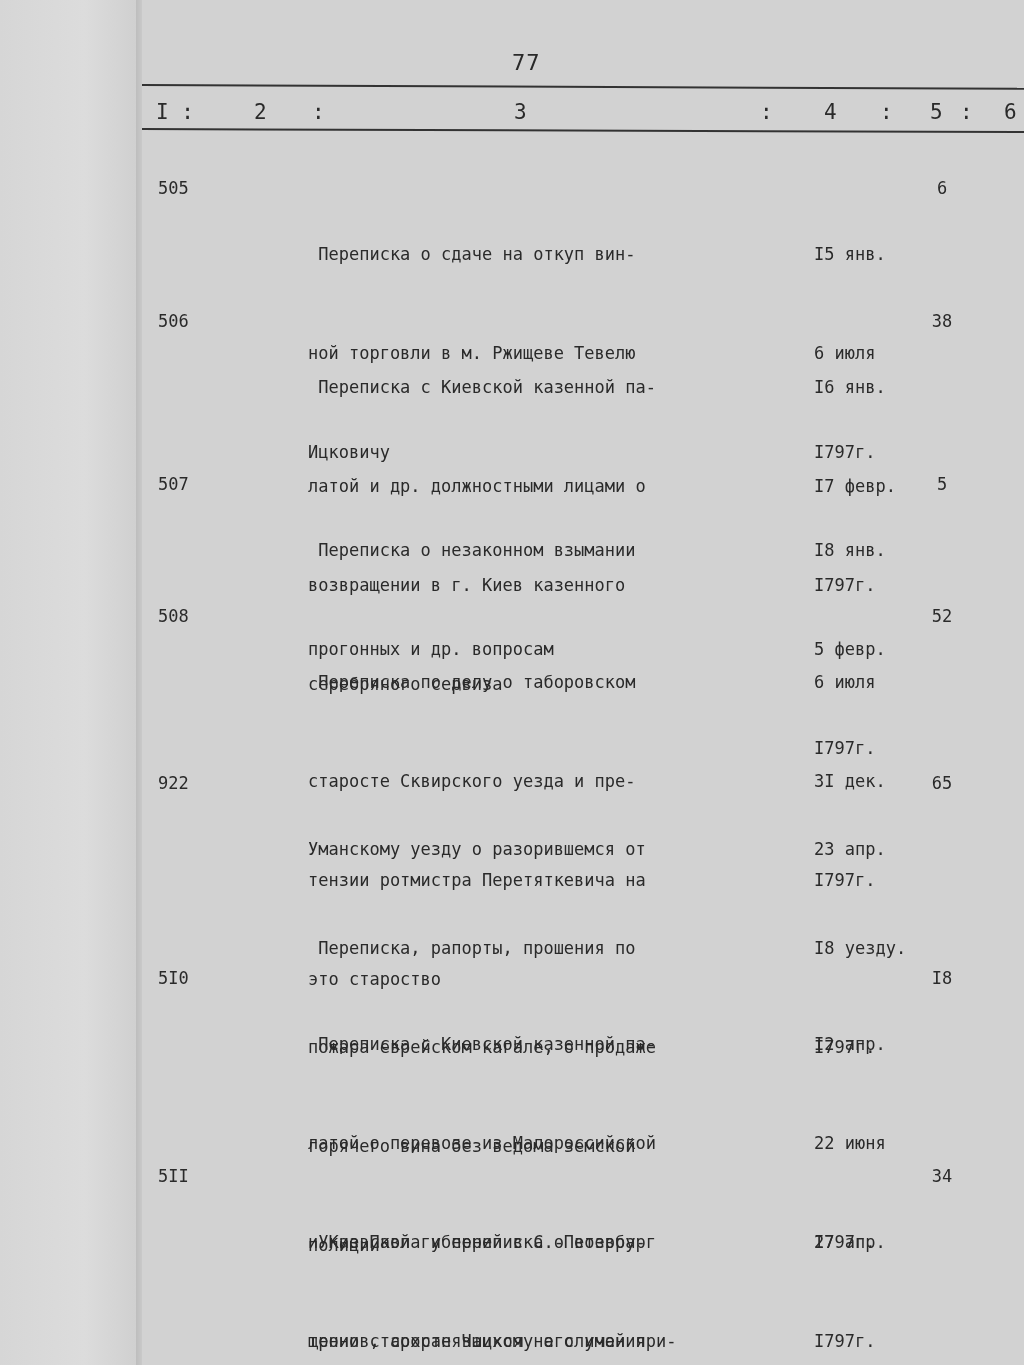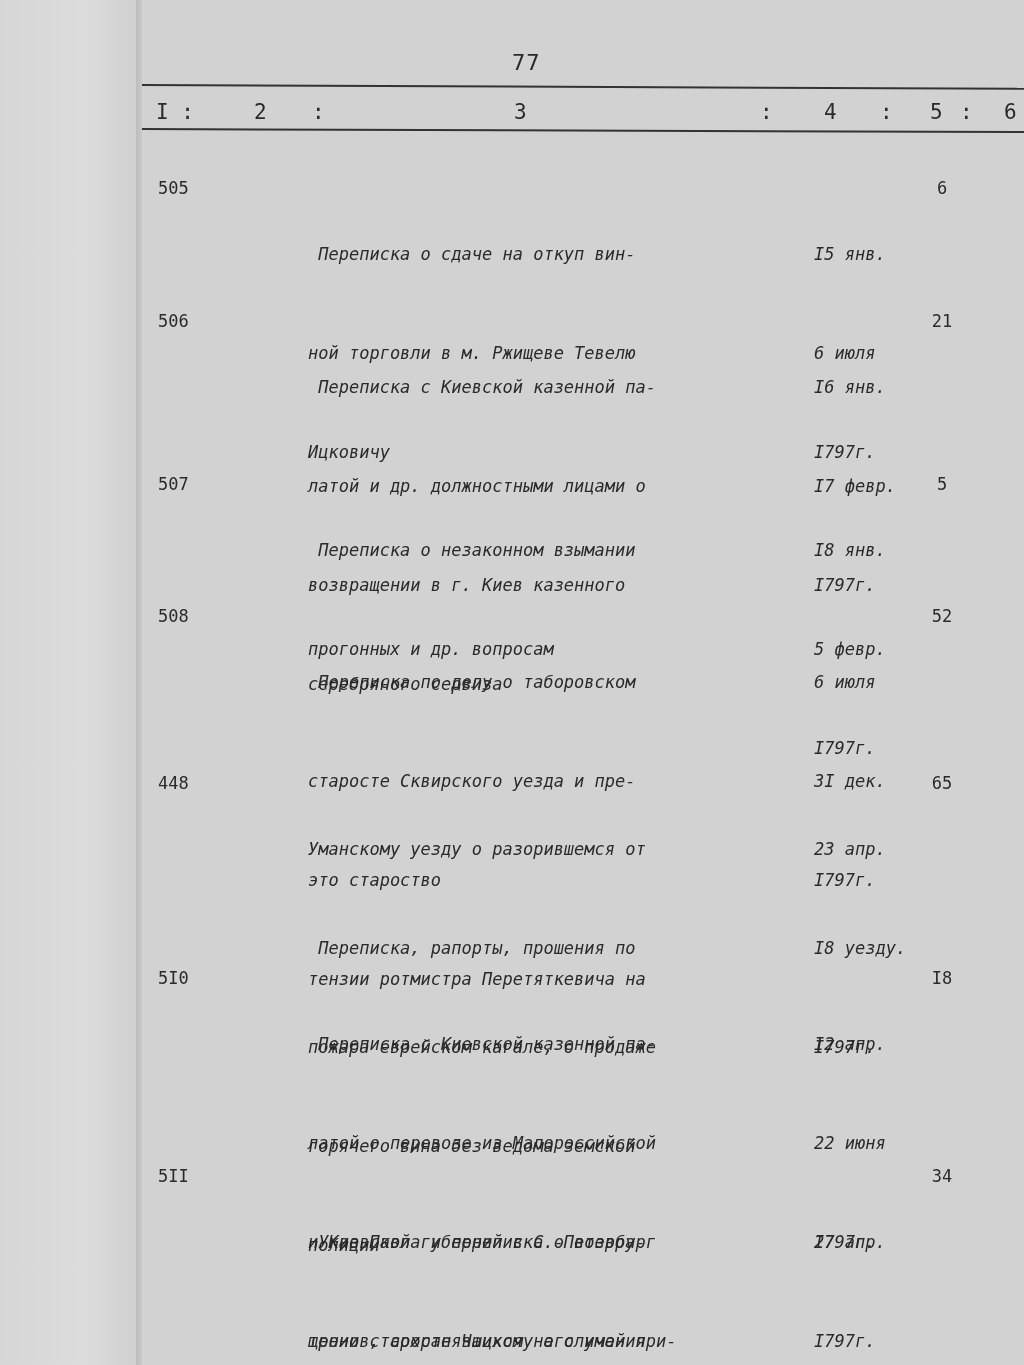--- a/index.html
+++ b/index.html
@@ -33,21 +33,21 @@
     .rule.bottom { top: 128px; transform: rotate(0.2deg); transform-origin: left; }
     .col-header {
       position: absolute; top: 100px; font-size: 21px;
     }
     .row { position: absolute; left: 0; width: 882px; }
     .cell { position: absolute; top: 0; font-size: 17px; line-height: 33px; white-space: pre; }
     .c-num { left: 16px; }
     .c-title { left: 166px; width: 470px; }
     .c-dates { left: 672px; }
     .c-sheets { left: 770px; width: 60px; text-align: center; }
-    .line { display: block; font-style: italic; }
+    .line { display: block; }
   </style>
 </head>
 <body>
 
 <div class="facing-page"></div>
 <div class="gutter"></div>
 
 <div class="page">
   <div class="page-number">77</div>
 
@@ -87,21 +87,21 @@
       <span class="line"> Переписка с Киевской казенной па-</span>
       <span class="line">латой и др. должностными лицами о</span>
       <span class="line">возвращении в г. Киев казенного</span>
       <span class="line">серебряного сервиза</span>
     </div>
     <div class="cell c-dates">
       <span class="line">I6 янв.</span>
       <span class="line">I7 февр.</span>
       <span class="line">I797г.</span>
     </div>
-    <div class="cell c-sheets">21</div>
+    <div class="cell c-sheets">38</div>
   </div>
 
   <div class="row" style="top:468px">
     <div class="cell c-num">507</div>
     <div class="cell c-title">
       <span class="line"> Переписка о незаконном взымании</span>
       <span class="line">прогонных и др. вопросам</span>
     </div>
     <div class="cell c-dates">
       <span class="line">I8 янв.</span>
@@ -109,33 +109,33 @@
       <span class="line">I797г.</span>
     </div>
     <div class="cell c-sheets">5</div>
   </div>
 
   <div class="row" style="top:600px">
     <div class="cell c-num">508</div>
     <div class="cell c-title">
       <span class="line"> Переписка по делу о таборовском</span>
       <span class="line">старосте Сквирского уезда и пре-</span>
+      <span class="line">тензии ротмистра Перетяткевича на</span>
       <span class="line">это староство</span>
-      <span class="line">тензии ротмистра Перетяткевича на</span>
     </div>
     <div class="cell c-dates">
       <span class="line">6 июля</span>
       <span class="line">3I дек.</span>
       <span class="line">I797г.</span>
     </div>
     <div class="cell c-sheets">52</div>
   </div>
 
   <div class="row" style="top:767px">
-    <div class="cell c-num">448</div>
+    <div class="cell c-num">922</div>
     <div class="cell c-title">
       <span class="line">Уманскому уезду о разорившемся от</span>
       <span class="line"> Переписка, рапорты, прошения по</span>
       <span class="line">пожара еврейском кагале, о продаже</span>
       <span class="line">горячего вина без ведома земской</span>
       <span class="line">полиции</span>
     </div>
     <div class="cell c-dates">
       <span class="line">23 апр.</span>
       <span class="line">I8 уезду.</span>

